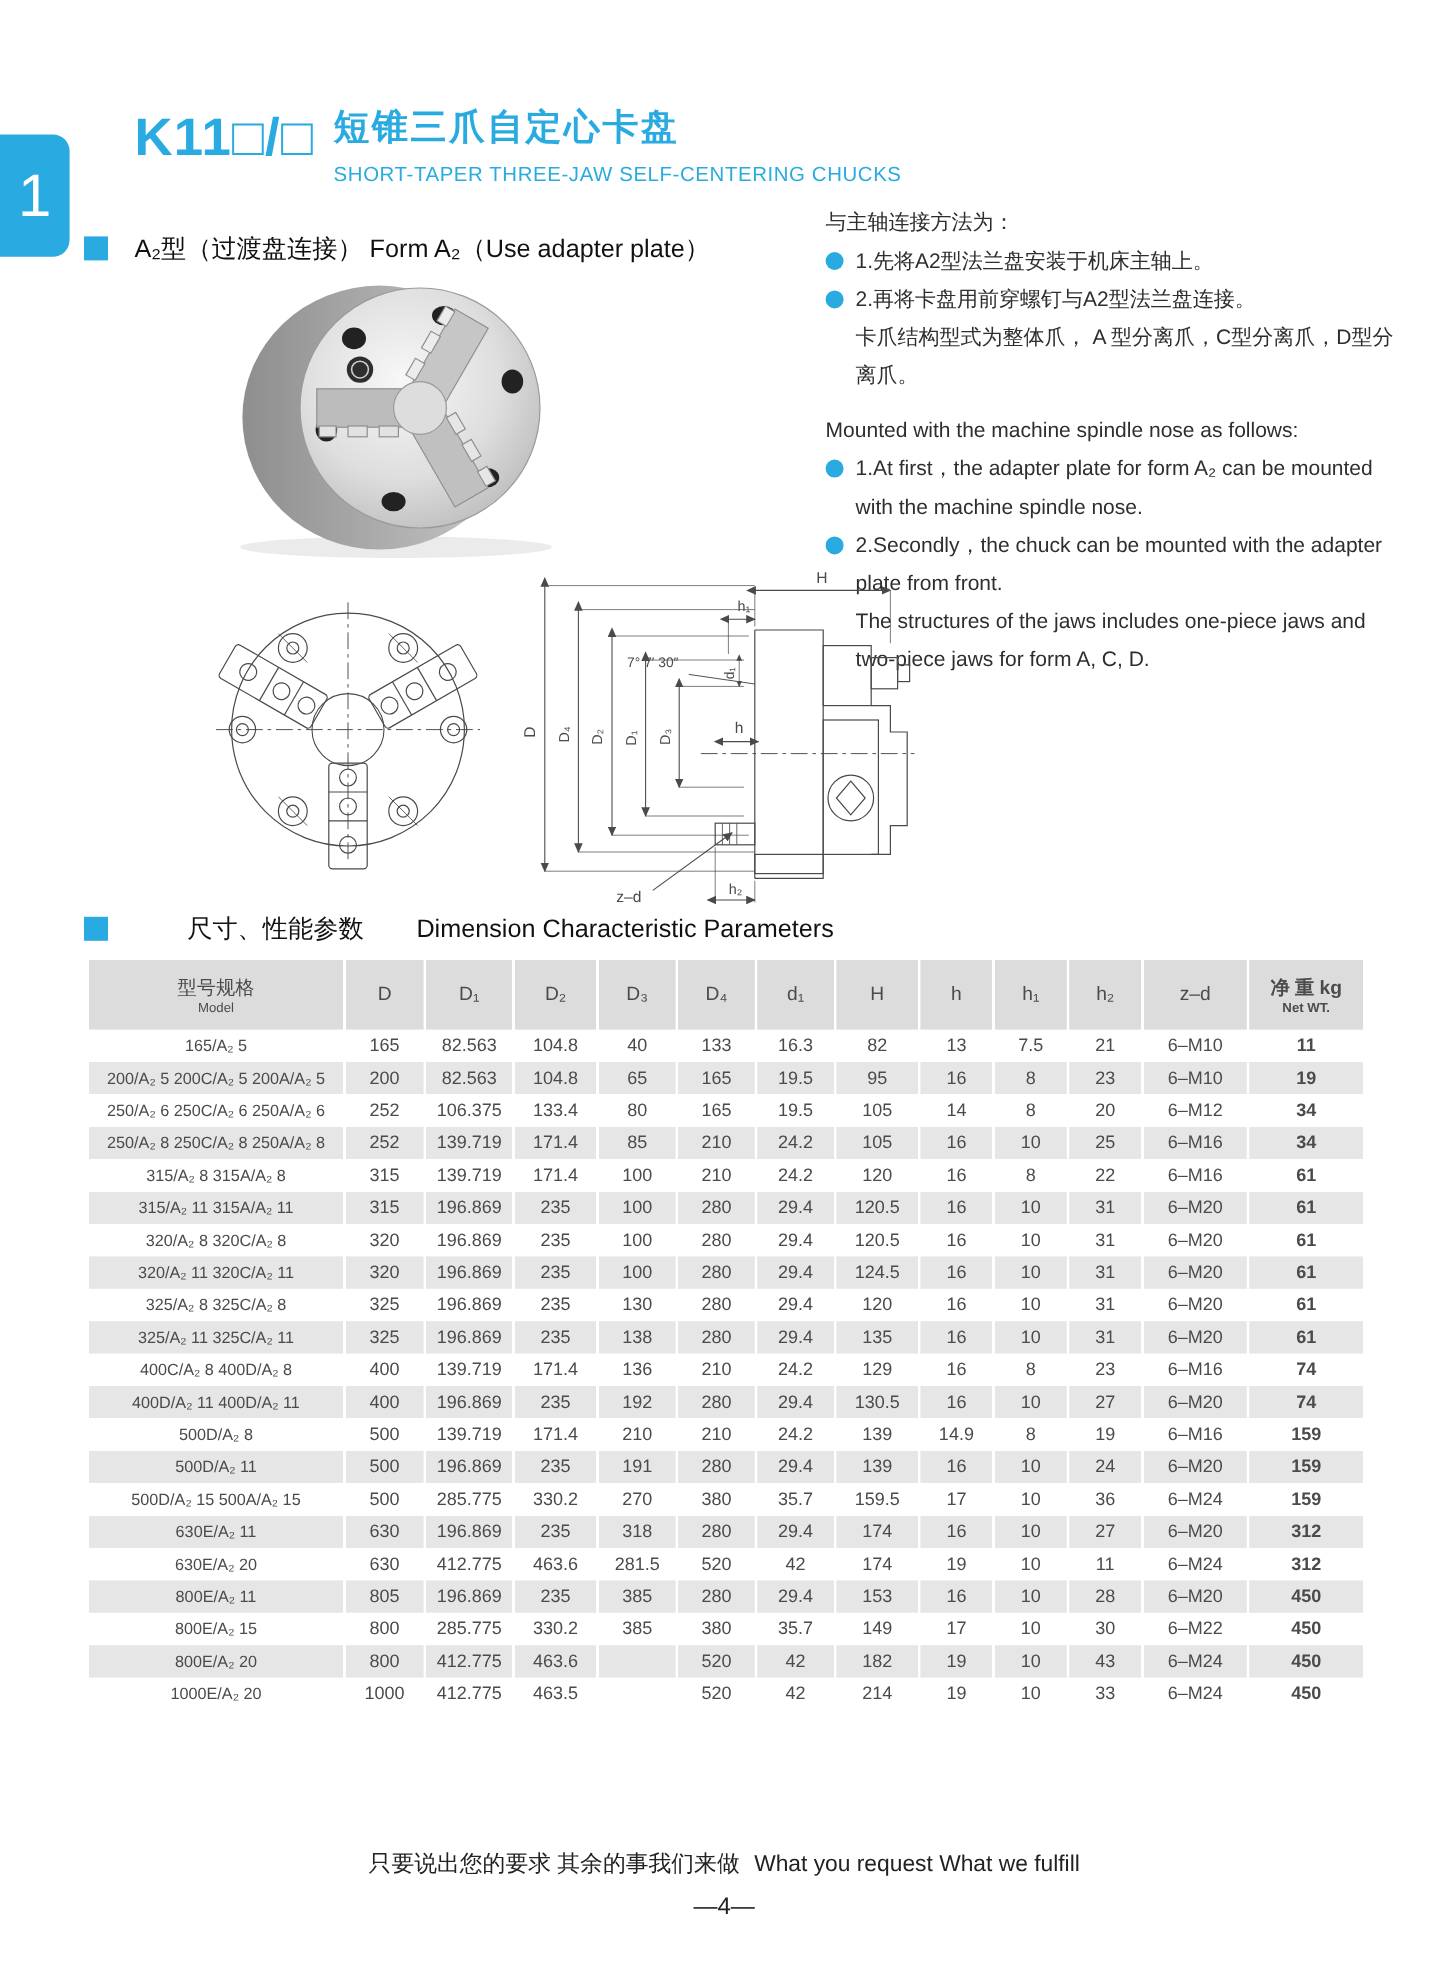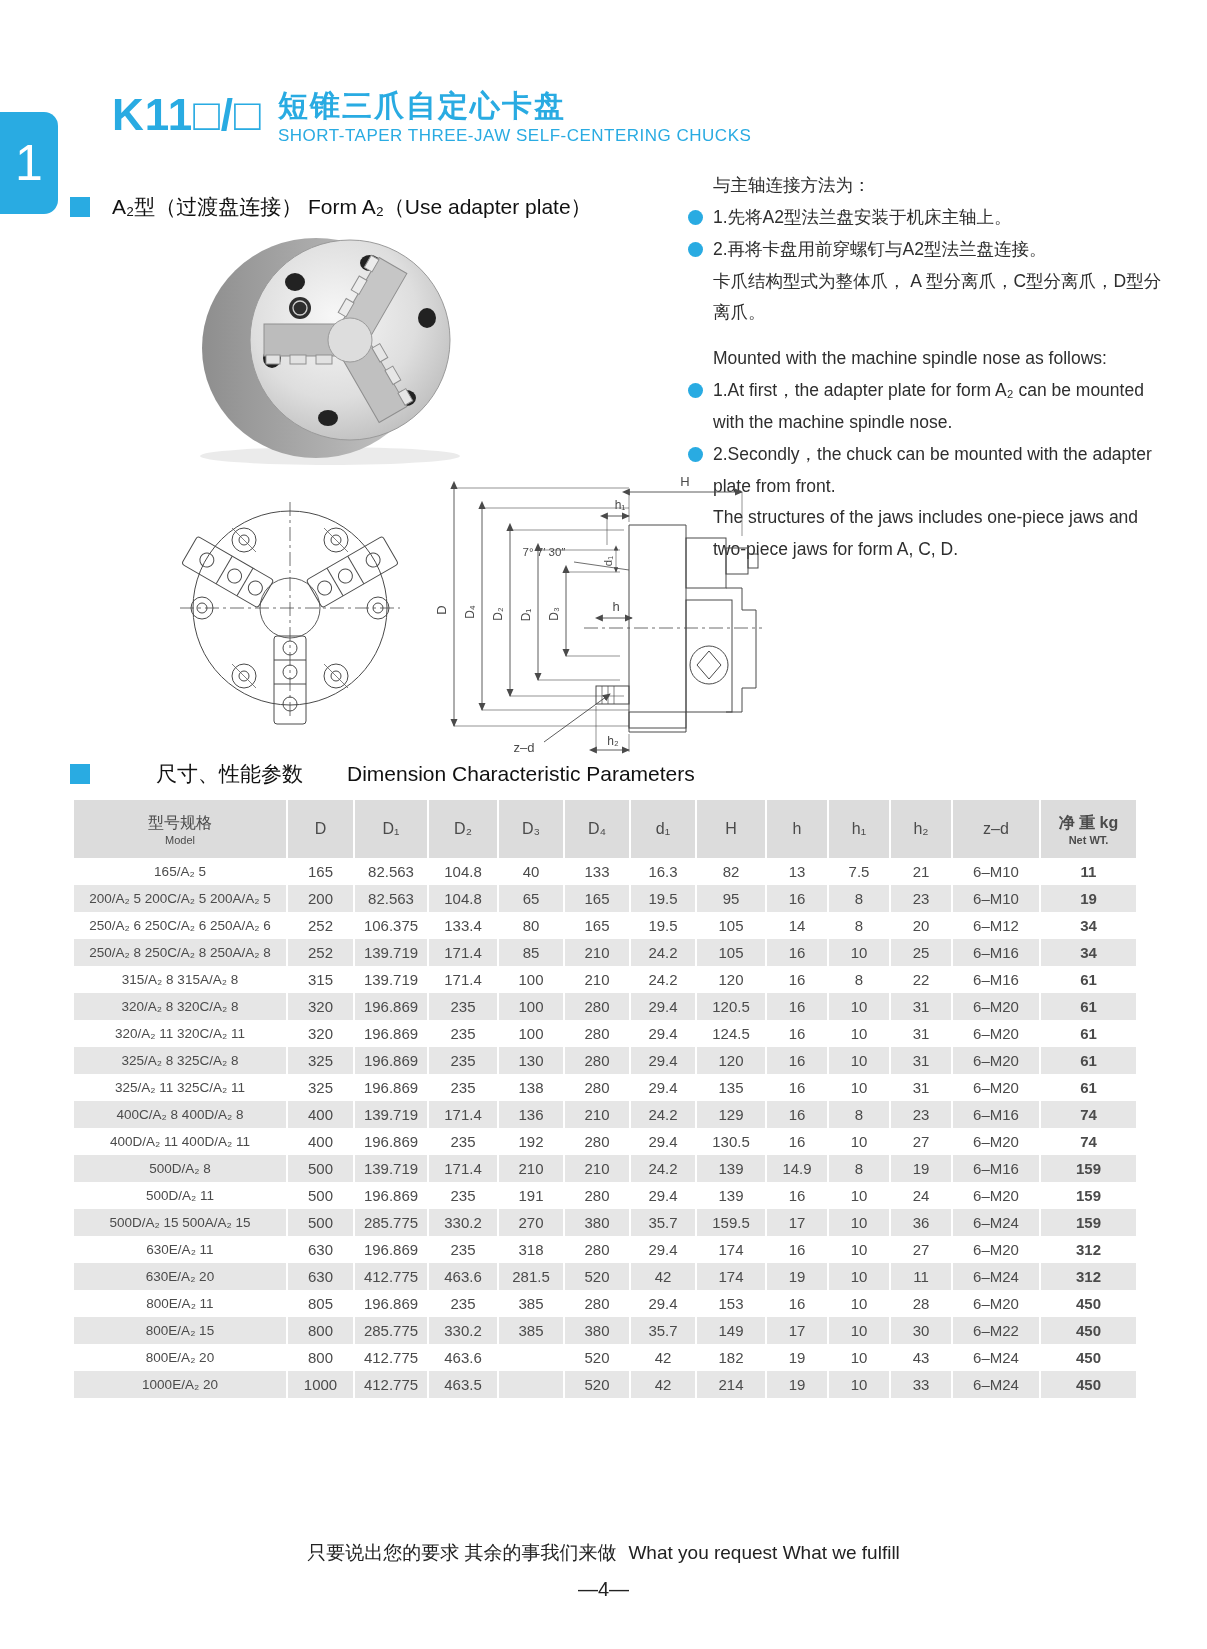--- a/index.html
+++ b/index.html
@@ -9,34 +9,34 @@
 
   
   .side-tab { position:absolute; left:0; top:112px; width:58px; height:102px;
     background:#29ABE2; border-radius:0 14px 14px 0; color:#fff;
     display:flex; align-items:center; justify-content:center; font-size:50px; }
 
   
   .brand { position:absolute; left:112px; top:90px; font-size:44px; font-weight:bold;
     color:#29ABE2; letter-spacing:1px; }
   .title-zh { position:absolute; left:278px; top:86px; font-size:30px; font-weight:bold; color:#29ABE2; letter-spacing:2px;text-align:right; }
-  .title-en { position:absolute; left:278px; top:126px; font-size:17px; color:#29ABE2; letter-spacing:0.5px; }
+  .title-en { position:absolute; left:278px; top:136px; font-size:17px; color:#29ABE2; letter-spacing:0.5px; }
 
   .sec-head { position:absolute; display:flex; align-items:center; gap:22px; }
   .sec-head .sq { width:20px; height:20px; background:#29ABE2; flex:none; }
   .sec-head .txt { font-size:21px; color:#111; }
   .sec-a2 { left:70px; top:193px; }
   .sec-dim { left:70px; top:760px; }
   .sec-dim .txt b { font-weight:normal;margin-left:44px; }
   .sec-dim .en { margin-left:18px; }
 
   
   .instructions { position:absolute; left:688px; top:170px; width:482px;
     font-size:17.5px; line-height:1.82; color:#2e2e2e; }
-  .instructions p.lead { margin-left:25px; }
+  .instructions p.lead { }
   .instructions ul { list-style:none; }
   .instructions li { position:relative; padding-left:25px; }
   .instructions li::before { content:""; position:absolute; left:0; top:8px;
     width:15px; height:15px; border-radius:50%; background:#29ABE2; }
   .instructions p.note { margin-left:25px; }
   .instructions .en-block { margin-top:14px; }
 
   
   .photo-svg { position:absolute; left:178px; top:230px; }
   .front-svg { position:absolute; left:140px; top:468px; }
@@ -385,20 +385,35 @@
             <td>210</td>
             <td>24.2</td>
             <td>120</td>
             <td>16</td>
             <td>8</td>
             <td>22</td>
             <td>6–M16</td>
             <td>61</td>
           </tr>
           <tr>
+            <td class="model">315/A₂ 11  315A/A₂ 11</td>
+            <td>315</td>
+            <td>196.869</td>
+            <td>235</td>
+            <td>100</td>
+            <td>280</td>
+            <td>29.4</td>
+            <td>120.5</td>
+            <td>16</td>
+            <td>10</td>
+            <td>31</td>
+            <td>6–M20</td>
+            <td>61</td>
+          </tr>
+          <tr>
             <td class="model">320/A₂ 8  320C/A₂ 8</td>
             <td>320</td>
             <td>196.869</td>
             <td>235</td>
             <td>100</td>
             <td>280</td>
             <td>29.4</td>
             <td>120.5</td>
             <td>16</td>
             <td>10</td>

